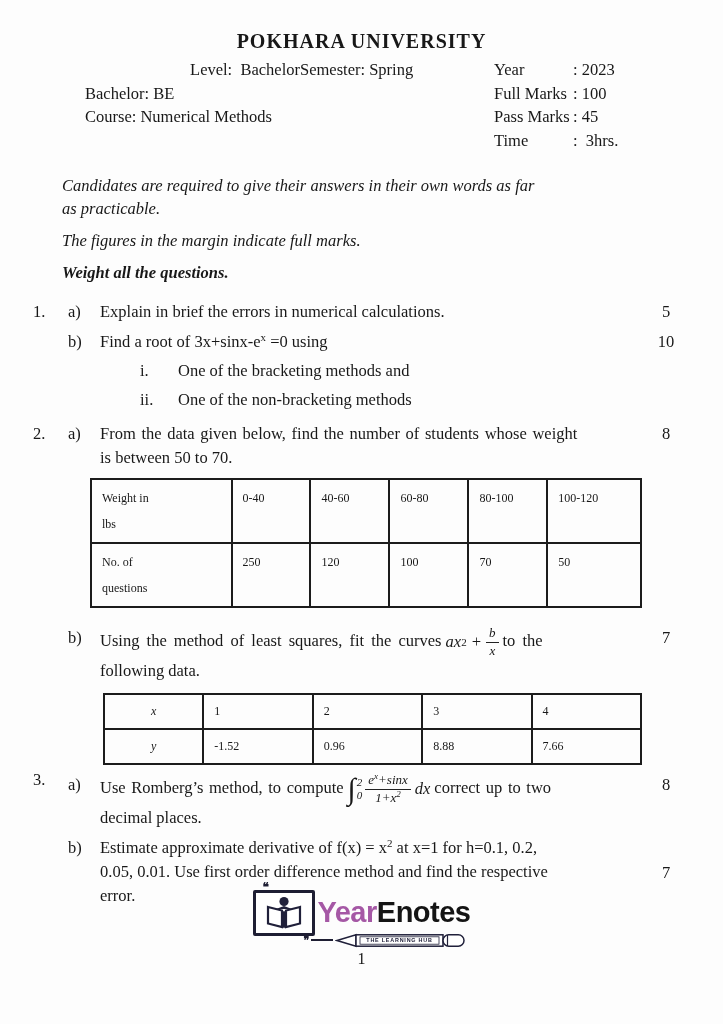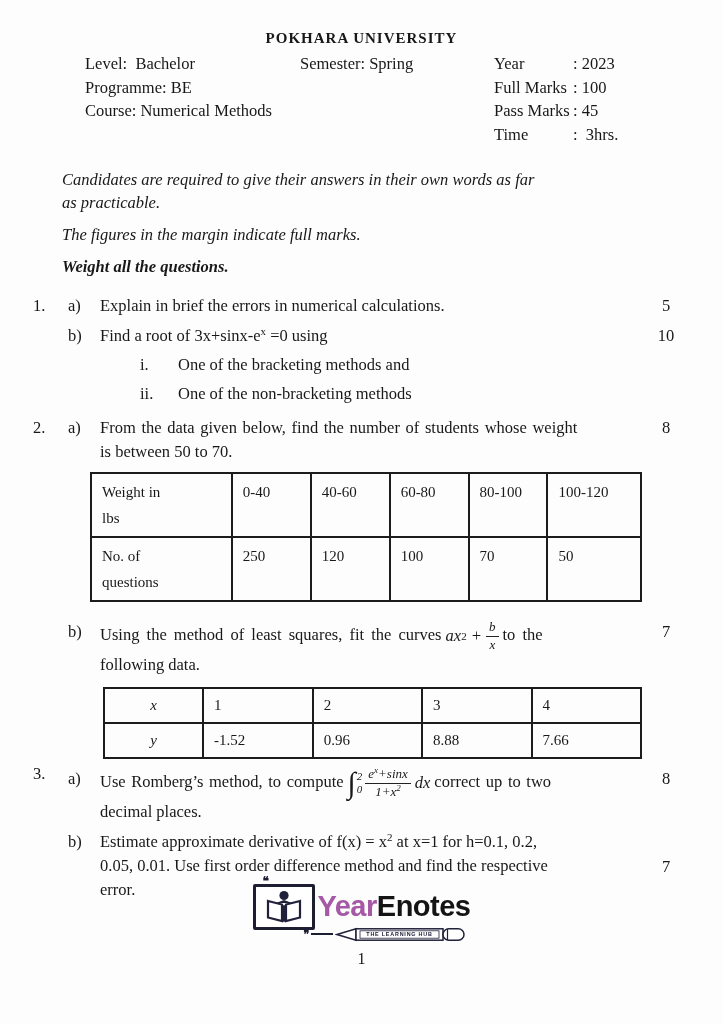--- a/index.html
+++ b/index.html
@@ -2,24 +2,24 @@
 <html><head>
 <meta charset="utf-8">
 <style>
   html,body{margin:0;padding:0;background:#e8e8e8;}
   .page{
     width:723px;height:1024px;margin:0 auto;background:#fdfdfd;
     font-family:"Liberation Serif",serif;color:#181818;
     position:relative;box-sizing:border-box;padding:30px 33px 0 33px;overflow:hidden;
   }
   
-  .title{text-align:center;font-weight:bold;font-size:15px;letter-spacing:1px;margin:0 0 5px 0;}
+  .title{text-align:center;font-weight:bold;font-size:20px;letter-spacing:1px;margin:0 0 5px 0;}
   .header-info{margin-left:52px;font-size:16.5px;line-height:23.5px;}
   .hrow{display:grid;grid-template-columns:215px 1fr 196px;}
-  .pre{white-space:pre-wrap;}
+  .pre{white-space:pre-wrap;text-align:right;}
   .ir-label{display:inline-block;min-width:79px;}
   
   .instructions{margin:22px 0 0 29px;font-style:italic;font-size:16.5px;line-height:23px;}
   .instr-item{margin-bottom:9px;}
   .bold{font-weight:bold;}
   
   .questions{margin-top:16px;font-size:16.5px;line-height:24px;}
   .qrow{display:grid;grid-template-columns:35px 32px 1fr 48px;margin-bottom:6px;}
   .qnum{}
   .qnum.raised{position:relative;top:-5px;}
@@ -34,21 +34,21 @@
   .mathwrap{display:inline-flex;align-items:center;vertical-align:middle;margin:0 4px;}
   .frac{display:inline-flex;flex-direction:column;align-items:center;line-height:1.15;font-size:13px;font-style:italic;}
   .frac .fn{border-bottom:1.4px solid #222;padding:0 3px 1px 3px;}
   .frac .fd{padding-top:1px;}
   .frac sup{font-size:9px;}
   .int-sym{font-size:30px;font-style:normal;line-height:0.8;margin-right:1px;}
   .int-lim{display:inline-flex;flex-direction:column;font-size:11px;line-height:1.2;margin-right:3px;font-style:italic;}
   .dx{font-style:italic;margin-left:4px;}
   
   table.dtable{border-collapse:collapse;margin:8px 0 2px -10px;}
-  table.dtable td{border:2px solid #1c1c1c;vertical-align:top;padding:5px 10px;font-size:15px;line-height:26px;}
+  table.dtable td{border:2px solid #1c1c1c;vertical-align:top;padding:5px 10px;font-size:12px;line-height:26px;}
   table.t1 td.c0{width:128px;}
   table.t1 td.cd{width:62px;}
   table.t1 td.cd5{width:78px;}
   table.t2{margin:10px 0 2px 3px;}
   table.t2 td{padding:3px 10px;line-height:27px;}
   table.t2 td.lab{width:80px;text-align:center;font-style:italic;}
   table.t2 td.v{width:90px;}
   .cellline{display:block;}
   
   .logo{display:flex;flex-direction:column;align-items:center;margin-top:-24px;position:relative;z-index:2;width:230px;margin-left:auto;margin-right:auto;}
@@ -70,21 +70,21 @@
 
   <div class="title">POKHARA UNIVERSITY</div>
 
   <div class="header-info">
     <div class="hrow">
       <span class="pre">Level:  Bachelor</span>
       <span>Semester: Spring</span>
       <span><span class="ir-label">Year</span><span class="pre">: 2023</span></span>
     </div>
     <div class="hrow">
-      <span>Programme: BE</span>
+      <span>Bachelor: BE</span>
       <span></span>
       <span><span class="ir-label">Full Marks</span><span class="pre">: 100</span></span>
     </div>
     <div class="hrow">
       <span>Course: Numerical Methods</span>
       <span></span>
       <span><span class="ir-label">Pass Marks</span><span class="pre">: 45</span></span>
     </div>
     <div class="hrow">
       <span></span>

